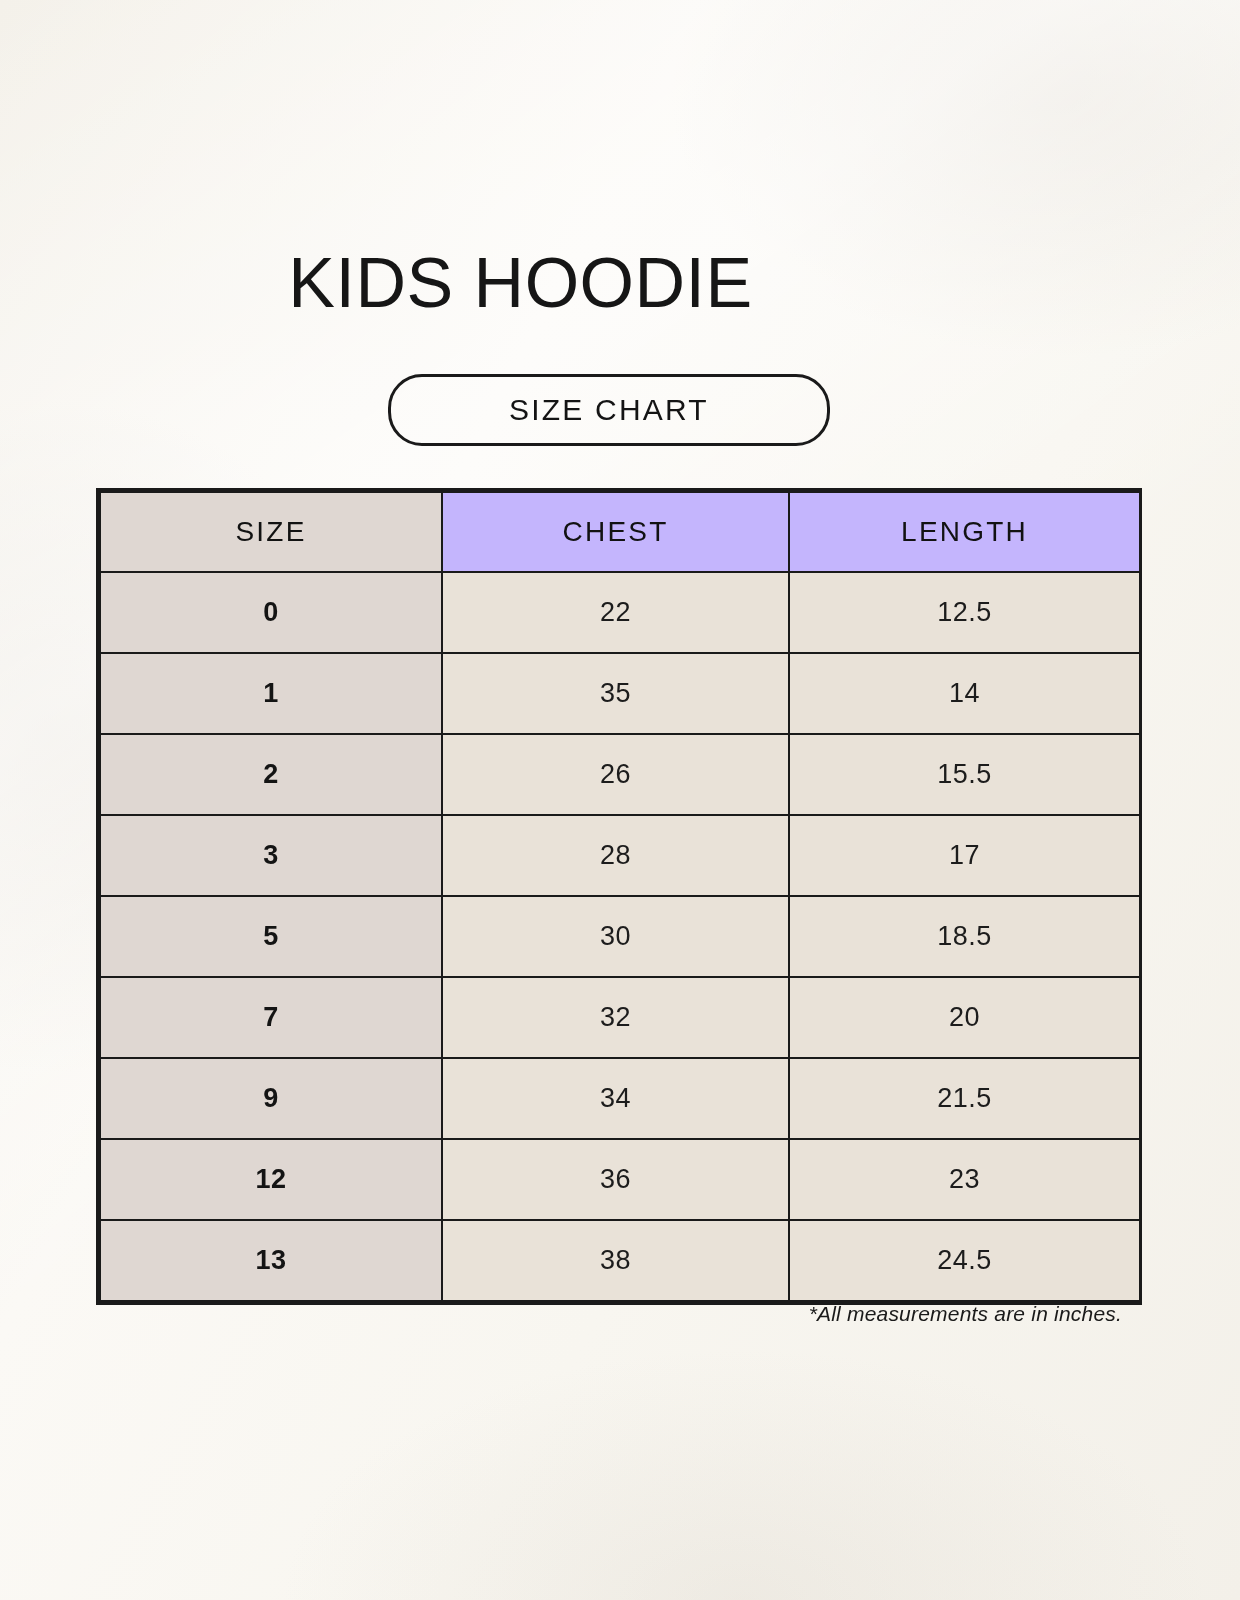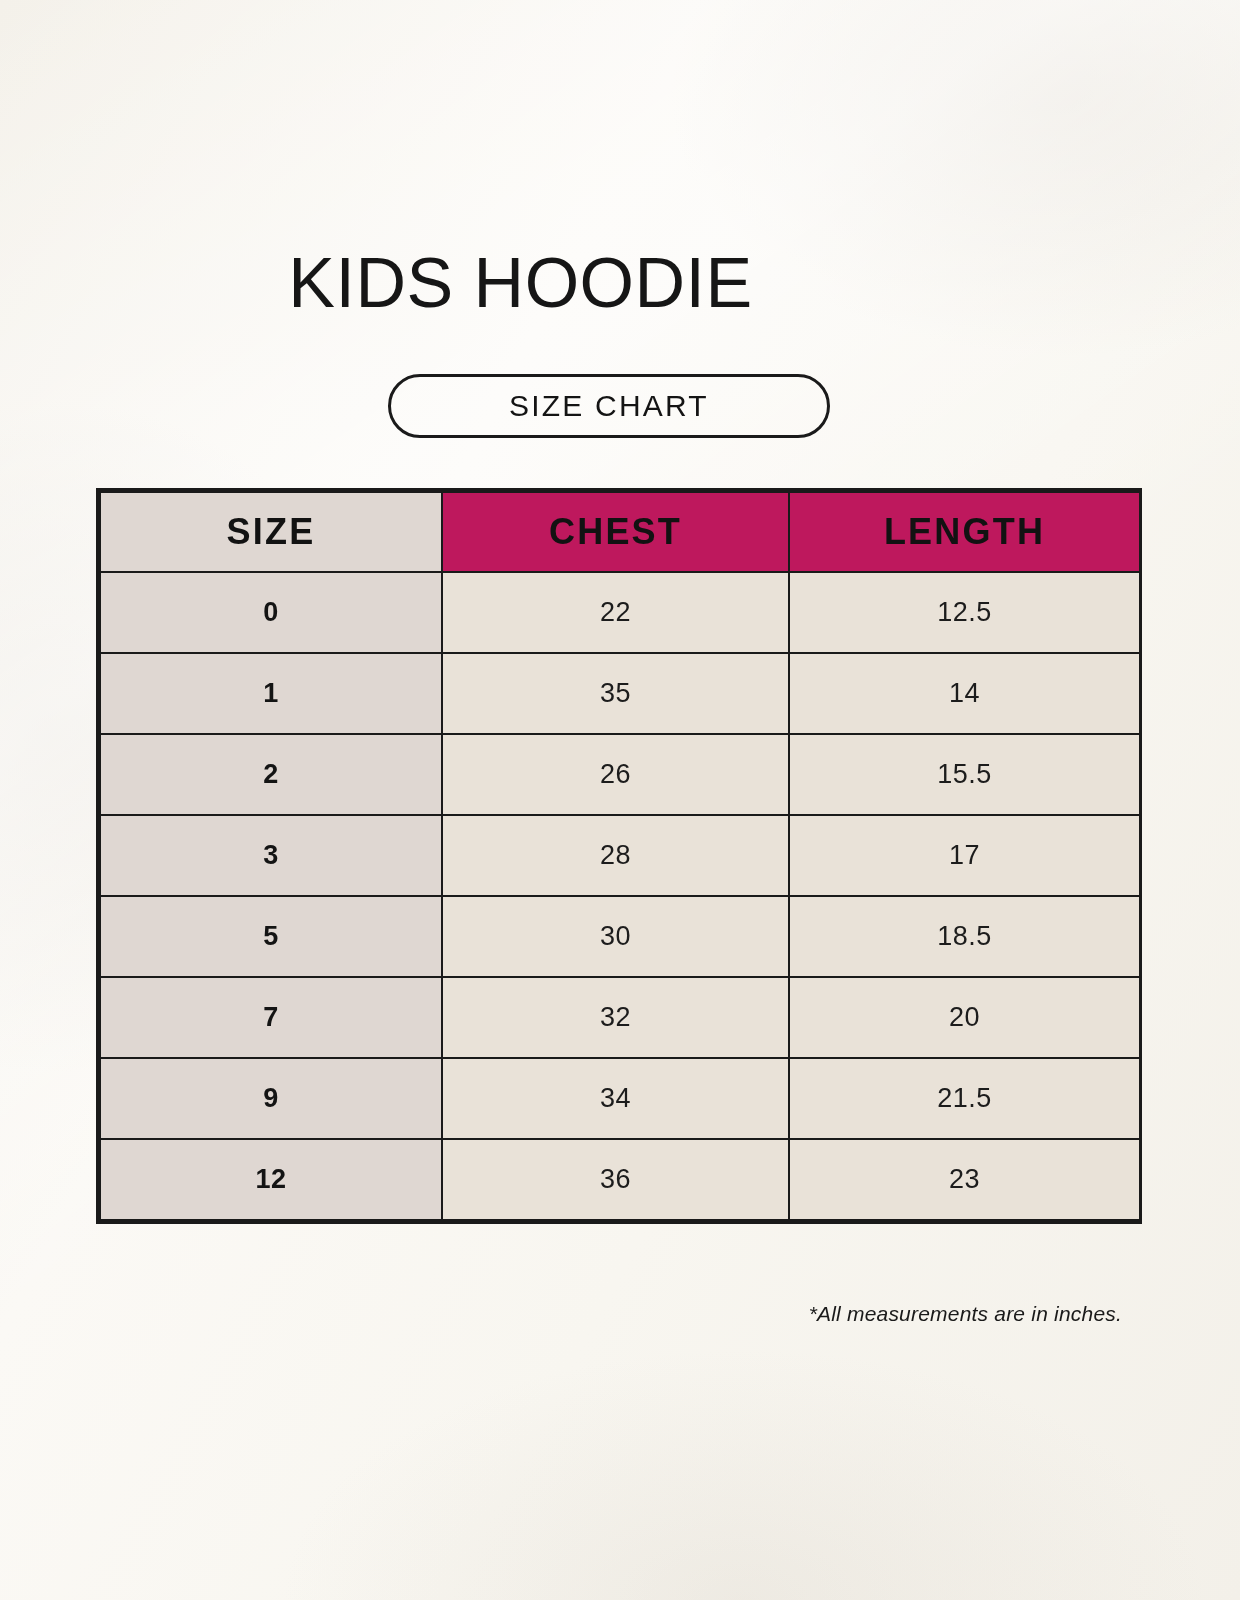--- a/index.html
+++ b/index.html
@@ -52,21 +52,21 @@
     color: #161616;
     line-height: 1;
   }
 
   
   .pill {
     position: absolute;
     left: 388px;
     top: 374px;
     width: 442px;
-    height: 64px;
+    height: 72px;
     border: 3px solid #1A1A1A;
     border-radius: 34px;
     box-sizing: border-box;
     display: flex;
     align-items: center;
     justify-content: center;
     background: transparent;
   }
   .pill-label {
     font-size: 30px;
@@ -96,28 +96,28 @@
 
   th, td {
     border: 2.5px solid #1A1A1A;
     text-align: center;
     vertical-align: middle;
     padding: 0;
     box-sizing: border-box;
   }
   thead th {
     height: 80px;
-    font-size: 36px;
-    font-weight: 700;
+    font-size: 28px;
+    font-weight: 400;
     letter-spacing: 2.2px;
     color: #121212;
   }
   th.h-size   { background: #DFD7D2; }
   th.h-chest,
-  th.h-length { background: #be185d; }
+  th.h-length { background: #c4b5fd; }
 
   tbody tr { height: 81px; }
   td.cell-size {
     background: #DFD7D2;
     font-size: 27px;
     font-weight: 700;
     color: #141414;
     letter-spacing: 0.5px;
   }
   td.cell-val {
@@ -203,19 +203,24 @@
           <tr>
             <td class="cell-size">9</td>
             <td class="cell-val">34</td>
             <td class="cell-val">21.5</td>
           </tr>
           <tr>
             <td class="cell-size">12</td>
             <td class="cell-val">36</td>
             <td class="cell-val">23</td>
           </tr>
+          <tr>
+            <td class="cell-size">13</td>
+            <td class="cell-val">38</td>
+            <td class="cell-val">24.5</td>
+          </tr>
         </tbody>
     </table>
   </div>
 
   <div class="footnote">*All measurements are in inches.</div>
 
 </div>
 
 </body></html>

